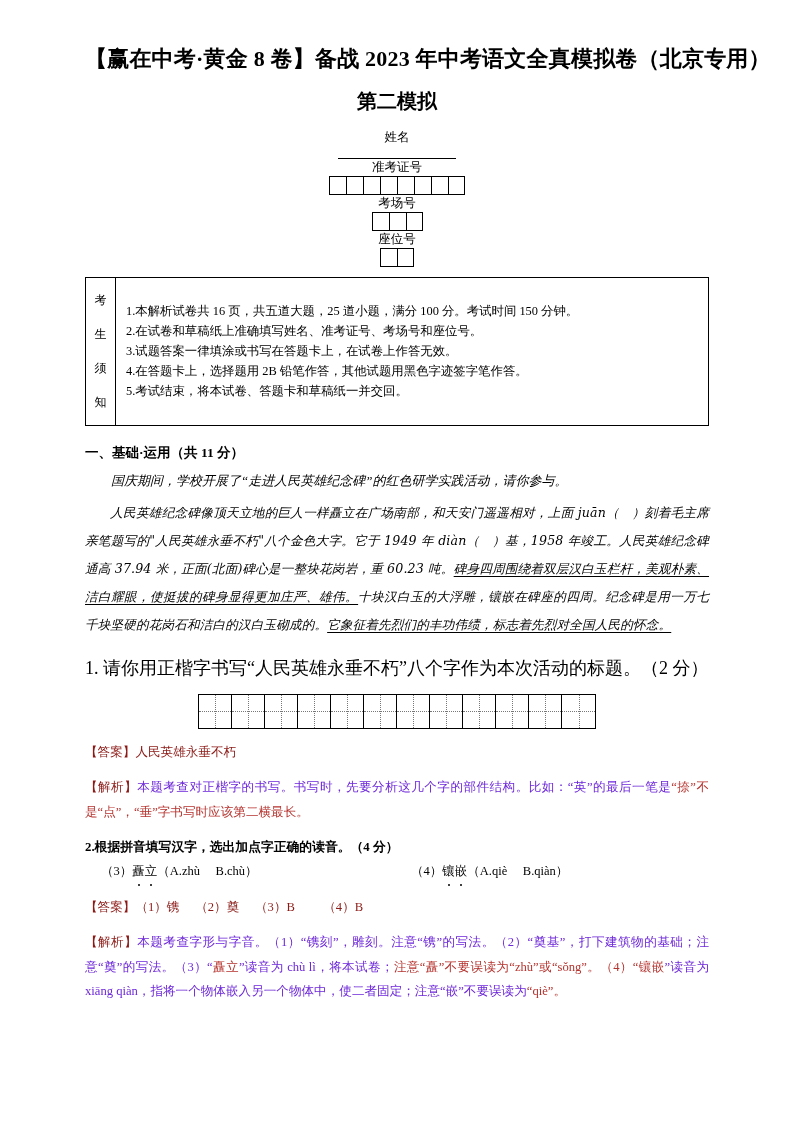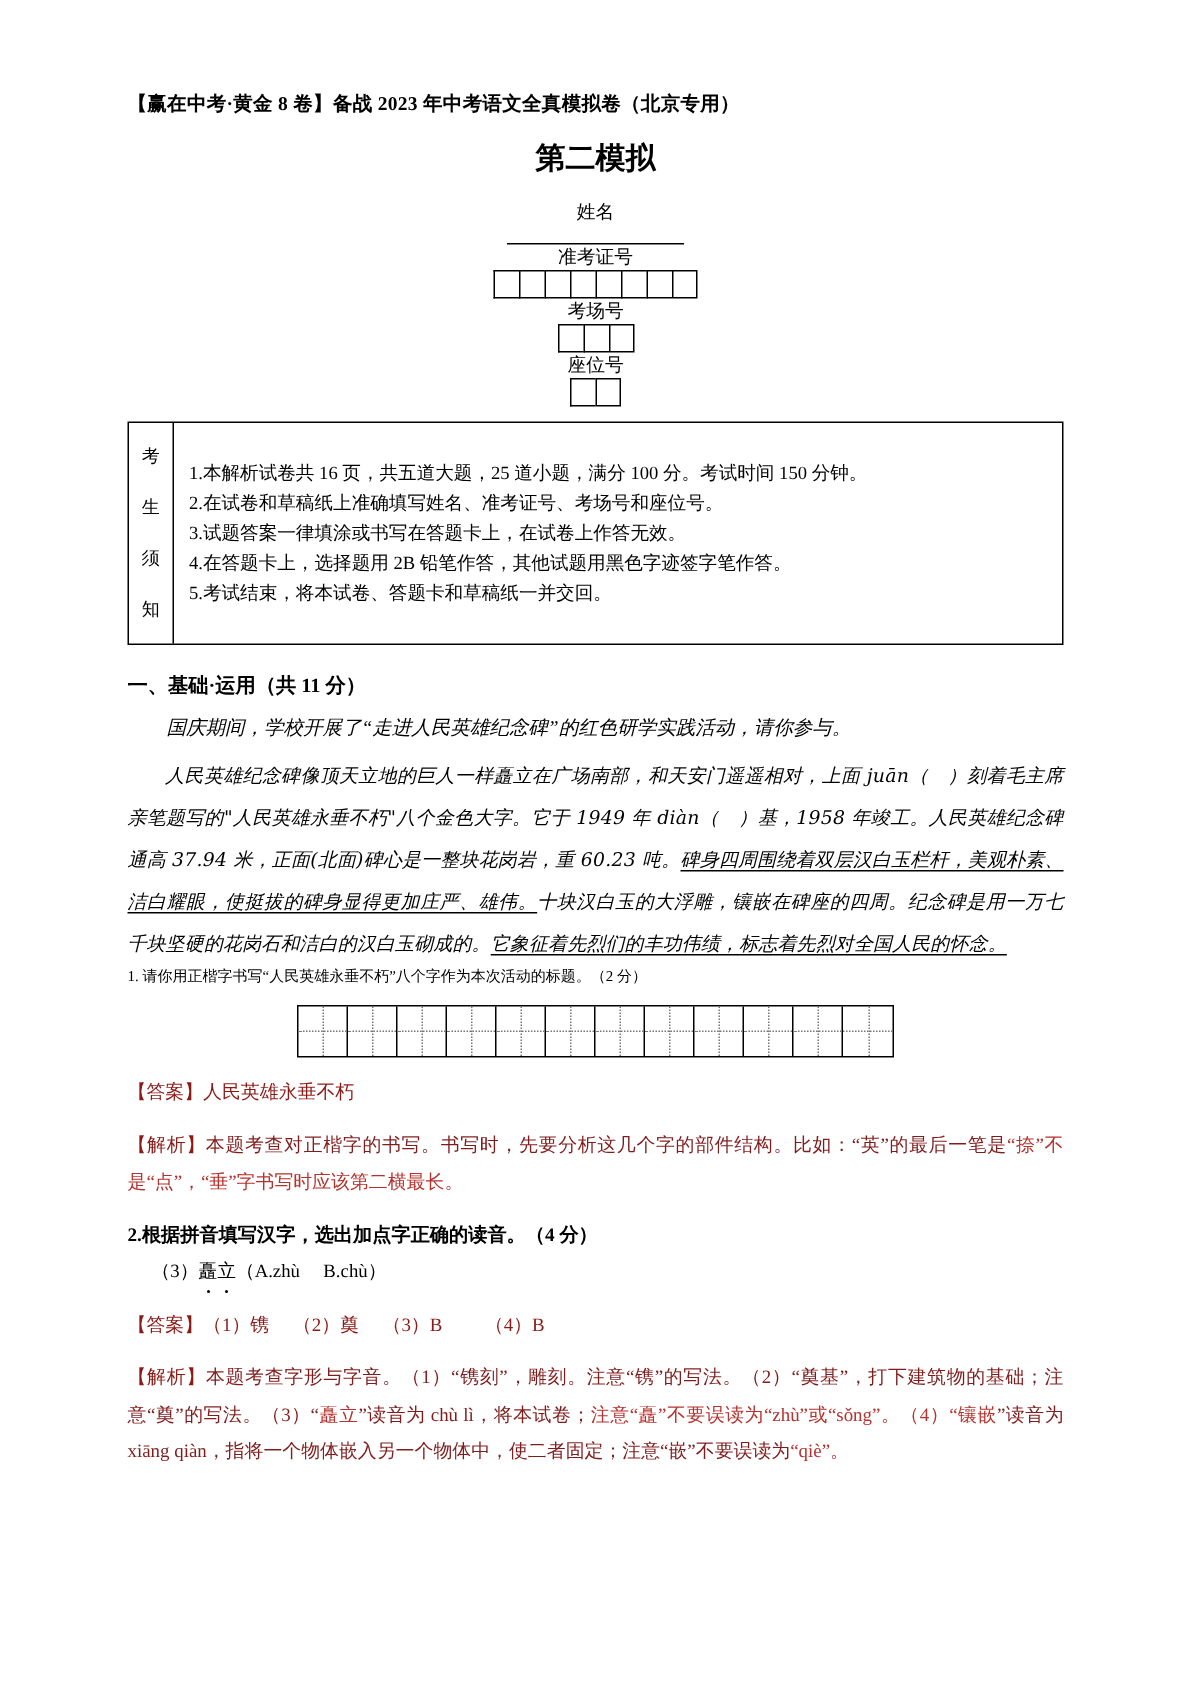--- a/index.html
+++ b/index.html
@@ -11,22 +11,23 @@
     -webkit-font-smoothing:none;
   }
   .page{
     position:relative;
     width:794px;height:1123px;
     box-sizing:border-box;
     padding:0 85px;
   }
   
   .doc-title{
-    margin-top:60px;
-    font-size:13px;
+    margin-top:44px;
+    text-align:center;
+    font-size:22px;
     font-weight:bold;
     letter-spacing:.2px;
     white-space:nowrap;
   }
   .sub-title{
     margin-top:14px;
     text-align:center;
     font-size:20px;
     font-weight:bold;
   }
@@ -107,21 +108,22 @@
     text-align:justify;
     letter-spacing:.15px;
     font-style:italic;
   }
   .passage .u{
     text-decoration:underline;
     text-underline-offset:3px;
   }
   
   .q{
-    font-size:10px;
+    margin-top:14px;
+    font-size:18px;
     line-height:1.75;
   }
   .q2{
     margin-top:12px;
     font-size:12.8px;
     line-height:1.8;
     font-weight:bold;
   }
   .opt-row{
     display:flex;
@@ -171,21 +173,21 @@
   
   .ans,.ana{
     margin-top:11px;
     font-size:12.6px;
     line-height:1.95;
     text-align:justify;
   }
   .tag{color:#8b1a16;font-weight:normal;}
   .red{color:#b5332e;}
   .dkred{color:#8b1a16;}
-  .blk{color:#7f1d1d;}
+  .blk{color:#6d28d9;}
 </style>
 </head>
 <body>
 
 <div class="page">
 
   <div class="doc-title">【赢在中考·黄金 8 卷】备战 2023 年中考语文全真模拟卷（北京专用）</div>
   <div class="sub-title">第二模拟</div>
 
   <div class="idbar">
@@ -261,20 +263,23 @@
   </div>
   <div class="ana">
     <span class="tag">【解析】</span><span class="blk">本题考查对正楷字的书写。书写时，先要分析这几个字的部件结构。比如：“英”的最后一笔是</span><span class="red">“捺”不是“点”，“垂”字书写时应该第二横最长。</span>
   </div>
 
   <div class="q2">2.根据拼音填写汉字，选出加点字正确的读音。（4 分）</div>
   <div class="opt-row">
     <span class="opt-a">
       <span>（3）</span><span class="dotchar-group" id="dot3"><span class="dotchar">矗</span><span class="dotchar">立</span></span><span>（A.zhù　 B.chù）</span>
     </span>
+    <span>
+      <span>（4）</span><span class="dotchar-group" id="dot4"><span class="dotchar">镶</span><span class="dotchar">嵌</span></span><span>（A.qiè　 B.qiàn）</span>
+    </span>
   </div>
 
   <div class="ans">
     <span class="tag">【答案】</span><span class="dkred">（1）镌　 （2）奠　 （3）B　　 （4）B</span>
   </div>
   <div class="ana">
     <span class="tag">【解析】</span><span class="blk">本题考查字形与字音。（1）“镌刻”，雕刻。注意“镌”的写法。（2）“奠基”，打下建筑物的基础；注意“奠”的写法。（3）“</span><span class="red">矗立</span><span class="blk">”读音为 chù lì，将本试卷；</span><span class="red">注意“矗”不要误读为“zhù”或“sǒng”。（4）“镶嵌</span><span class="blk">”读音为 xiāng qiàn，指将一个物体嵌入另一个物体中，使二者固定；注意“嵌”不要误读为</span><span class="red">“qiè”。</span>
   </div>
 
 </div>

